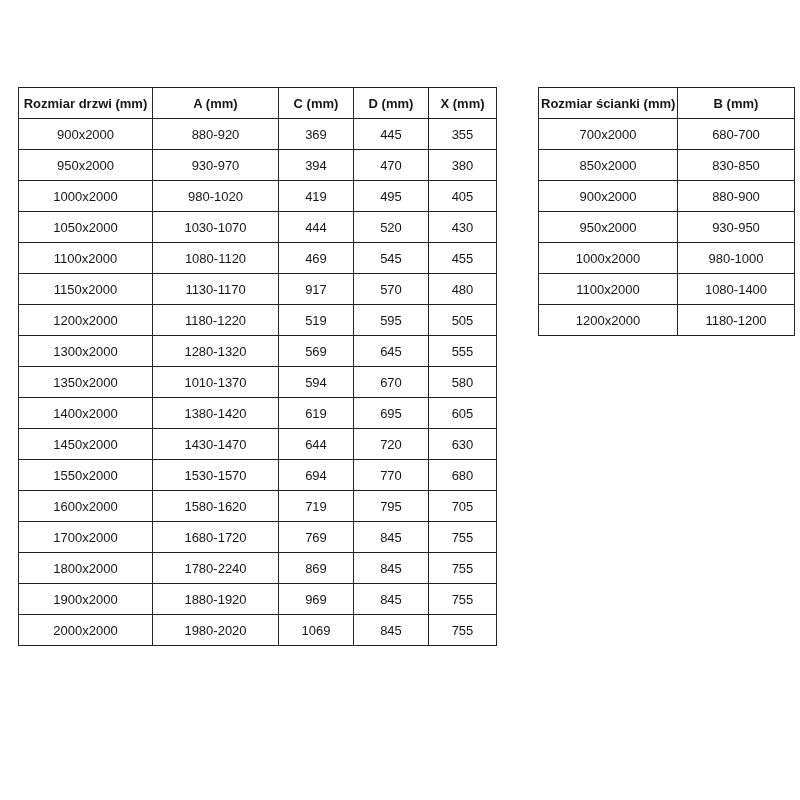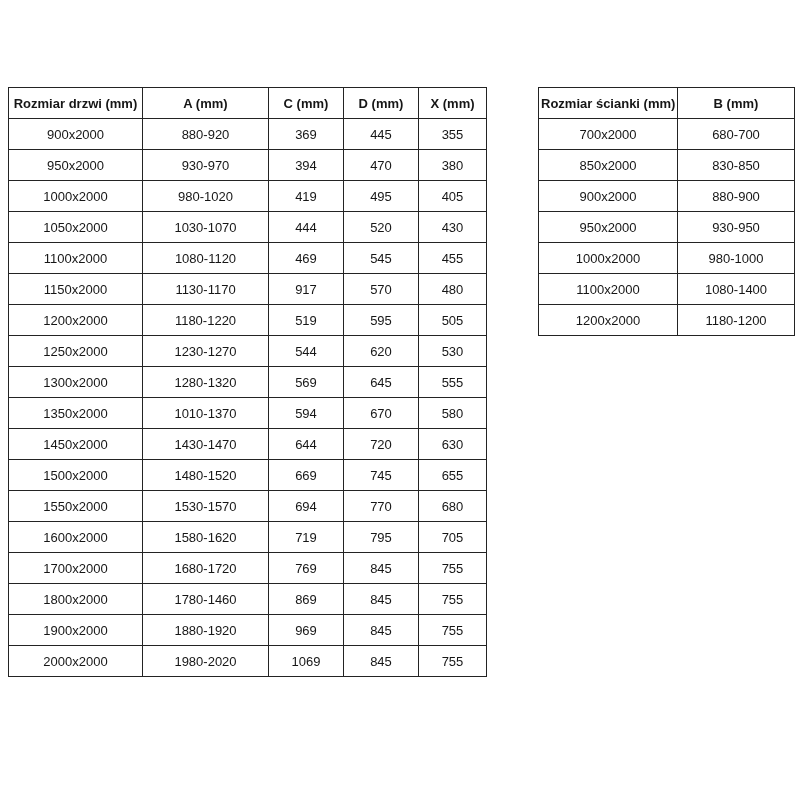--- a/index.html
+++ b/index.html
@@ -30,21 +30,21 @@
     font-size: 13px;
     line-height: 1;
     color: #161616;
     overflow: hidden;
     white-space: nowrap;
   }
   table.spec-table th {
     font-weight: bold;
   }
   #doors-table {
-    left: 8px;
+    left: 18px;
     top: 87px;
     width: 478px;
   }
   #doors-table col.dc0 { width: 134px; }
   #doors-table col.dc1 { width: 126px; }
   #doors-table col.dc2 { width: 75px; }
   #doors-table col.dc3 { width: 75px; }
   #doors-table col.dc4 { width: 68px; }
   #wall-table {
     left: 538px;
@@ -118,55 +118,48 @@
         <td>480</td>
       </tr>
       <tr>
         <td>1200x2000</td>
         <td>1180-1220</td>
         <td>519</td>
         <td>595</td>
         <td>505</td>
       </tr>
       <tr>
-        <td>1250x2000</td>
-        <td>1230-1270</td>
-        <td>544</td>
-        <td>620</td>
-        <td>530</td>
-      </tr>
-      <tr>
         <td>1300x2000</td>
         <td>1280-1320</td>
         <td>569</td>
         <td>645</td>
         <td>555</td>
       </tr>
       <tr>
         <td>1350x2000</td>
         <td>1010-1370</td>
         <td>594</td>
         <td>670</td>
         <td>580</td>
       </tr>
       <tr>
+        <td>1400x2000</td>
+        <td>1380-1420</td>
+        <td>619</td>
+        <td>695</td>
+        <td>605</td>
+      </tr>
+      <tr>
         <td>1450x2000</td>
         <td>1430-1470</td>
         <td>644</td>
         <td>720</td>
         <td>630</td>
       </tr>
       <tr>
-        <td>1500x2000</td>
-        <td>1480-1520</td>
-        <td>669</td>
-        <td>745</td>
-        <td>655</td>
-      </tr>
-      <tr>
         <td>1550x2000</td>
         <td>1530-1570</td>
         <td>694</td>
         <td>770</td>
         <td>680</td>
       </tr>
       <tr>
         <td>1600x2000</td>
         <td>1580-1620</td>
         <td>719</td>
@@ -175,21 +168,21 @@
       </tr>
       <tr>
         <td>1700x2000</td>
         <td>1680-1720</td>
         <td>769</td>
         <td>845</td>
         <td>755</td>
       </tr>
       <tr>
         <td>1800x2000</td>
-        <td>1780-1460</td>
+        <td>1780-2240</td>
         <td>869</td>
         <td>845</td>
         <td>755</td>
       </tr>
       <tr>
         <td>1900x2000</td>
         <td>1880-1920</td>
         <td>969</td>
         <td>845</td>
         <td>755</td>

